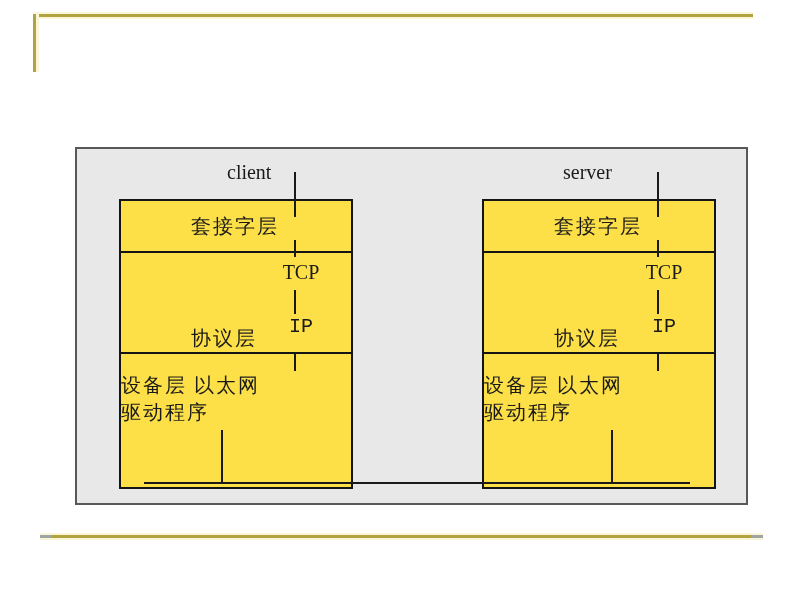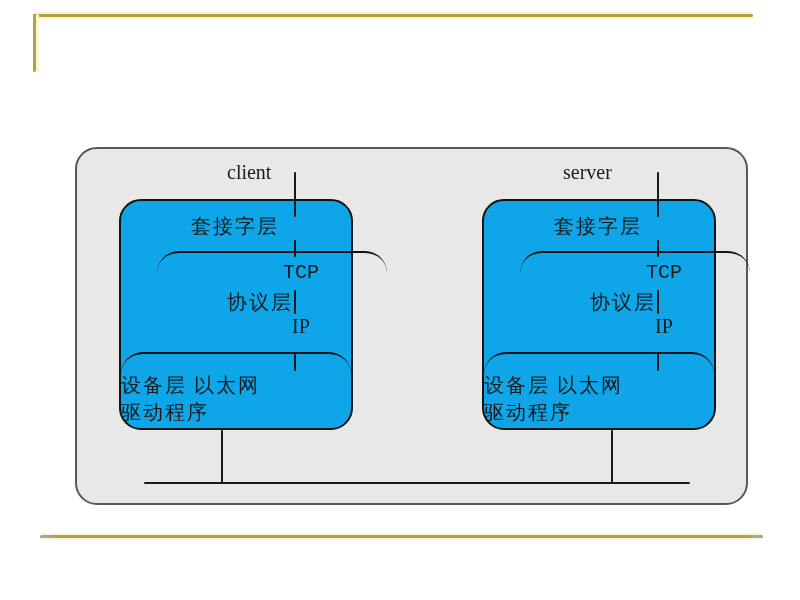--- a/index.html
+++ b/index.html
@@ -1,15 +1,15 @@
 <!DOCTYPE html>
 <html><head>
 <meta charset="utf-8">
 <style>
-  * { margin:0; padding:0; box-sizing:border-box;border-radius:22px; }
+  * { margin:0; padding:0; box-sizing:border-box; }
   html,body { background:#ffffff; }
   body { font-family:"Liberation Serif","DejaVu Serif",serif; }
 
   .slide { position:relative; width:800px; height:600px; background:#ffffff; overflow:hidden; }
 
   
   .accent-h {
     position:absolute; left:33px; top:14px; width:720px; height:3px;
     background:#b1a440;
     box-shadow:0 -2px 0 #faf5d7, 0 2px 0 #faf5d7;
@@ -30,47 +30,47 @@
     position:absolute; left:75px; top:147px; width:673px; height:358px;
     background:#e8e8e8; border:2px solid #58585a;
   }
 
   .host-label { position:absolute; top:12px; font-size:20px; color:#1a1a1a; }
   .client-label { left:150px; }
   .server-label { left:486px;text-align:center; }
 
   
   .stack {
-    position:absolute; top:50px; width:234px; height:231px;
-    background:#0ea5e9; border:2px solid #141414;
+    position:absolute; top:50px; width:234px; height:290px;
+    background:#fde047; border:2px solid #141414;
   }
   .client-stack { left:42px; }
   .server-stack { left:405px; }
 
   .row { position:relative; width:100%; }
   .row-socket   { height:50px;  display:flex; align-items:center; padding-left:70px; }
-  .row-protocol { height:101px; display:flex; align-items:center; padding-left:70px; border-top:2px solid #141414;margin-left:36px; }
+  .row-protocol { height:101px; display:flex; align-items:flex-end; padding-left:70px; border-top:2px solid #141414; }
   .row-device   { height:76px;  border-top:2px solid #141414; padding:18px 12px 0 0; line-height:27px; }
 
   .cn { font-size:20px; letter-spacing:2px; color:#1a1a1a; white-space:nowrap; }
 
   
   .vline { position:absolute; width:2px; background:#1a1a1a; }
   .cx-client { left:217px; }
   .cx-server { left:580px; }
   .seg1 { top:23px;  height:45px; }
   .seg2 { top:91px;  height:17px; }
   .seg3 { top:141px; height:24px; }
   .seg4 { top:205px; height:17px; }
 
   .proto-label { position:absolute; transform:translateX(-50%); font-size:20px; color:#1a1a1a; }
   .px-client { left:224px; }
   .px-server { left:587px; }
-  .tcp { top:112px;font-family:Liberation Mono, monospace; }
-  .ip  { top:166px; }
+  .tcp { top:112px; }
+  .ip  { top:166px;font-family:Liberation Mono, monospace; }
 
   .drop { top:281px; height:54px; }
   .drop-client { left:144px; }
   .drop-server { left:534px; }
 
   .bus { position:absolute; left:67px; top:333px; width:546px; height:2px; background:#1a1a1a; }
 </style>
 </head>
 <body>
 

